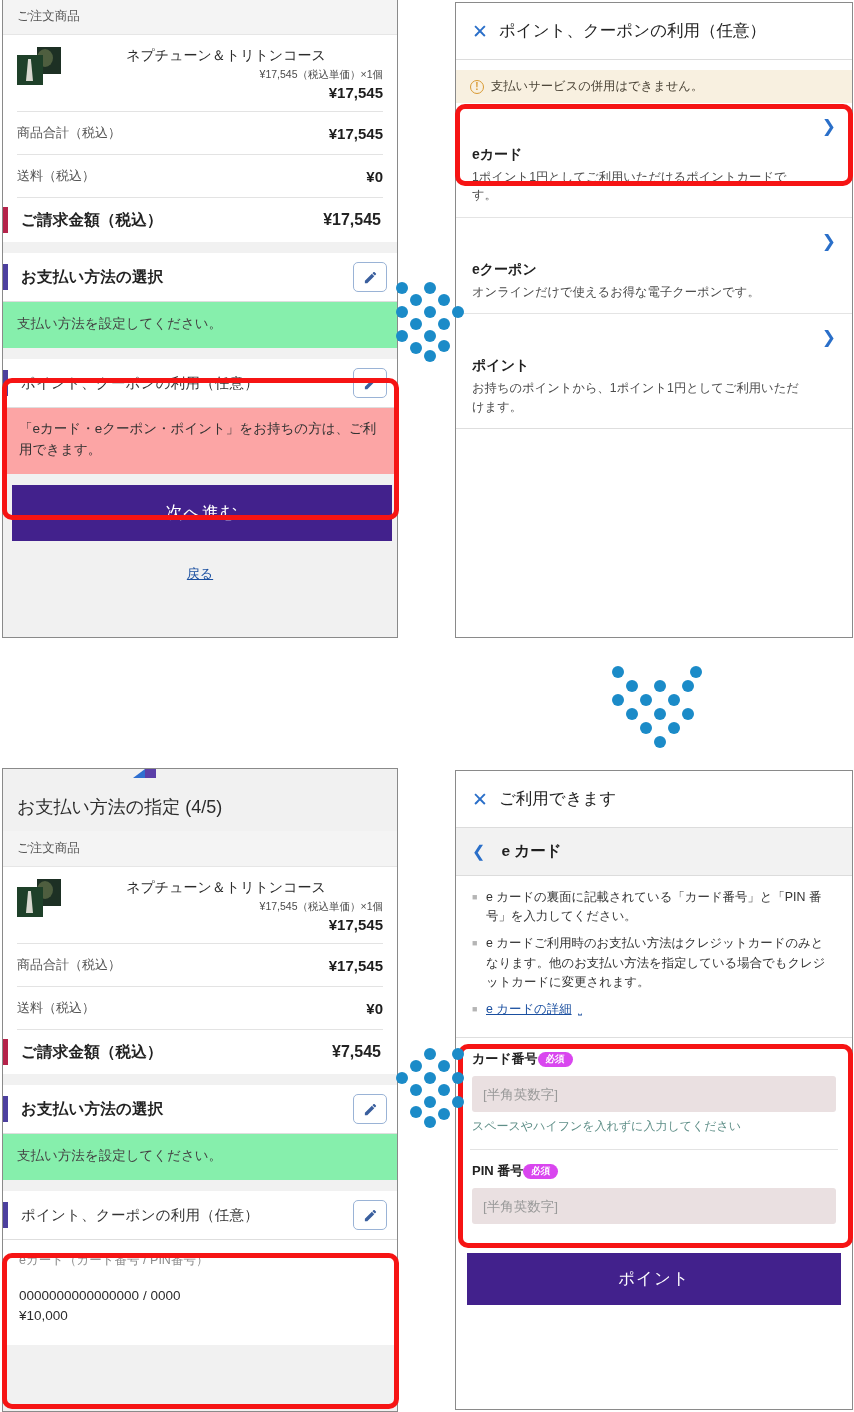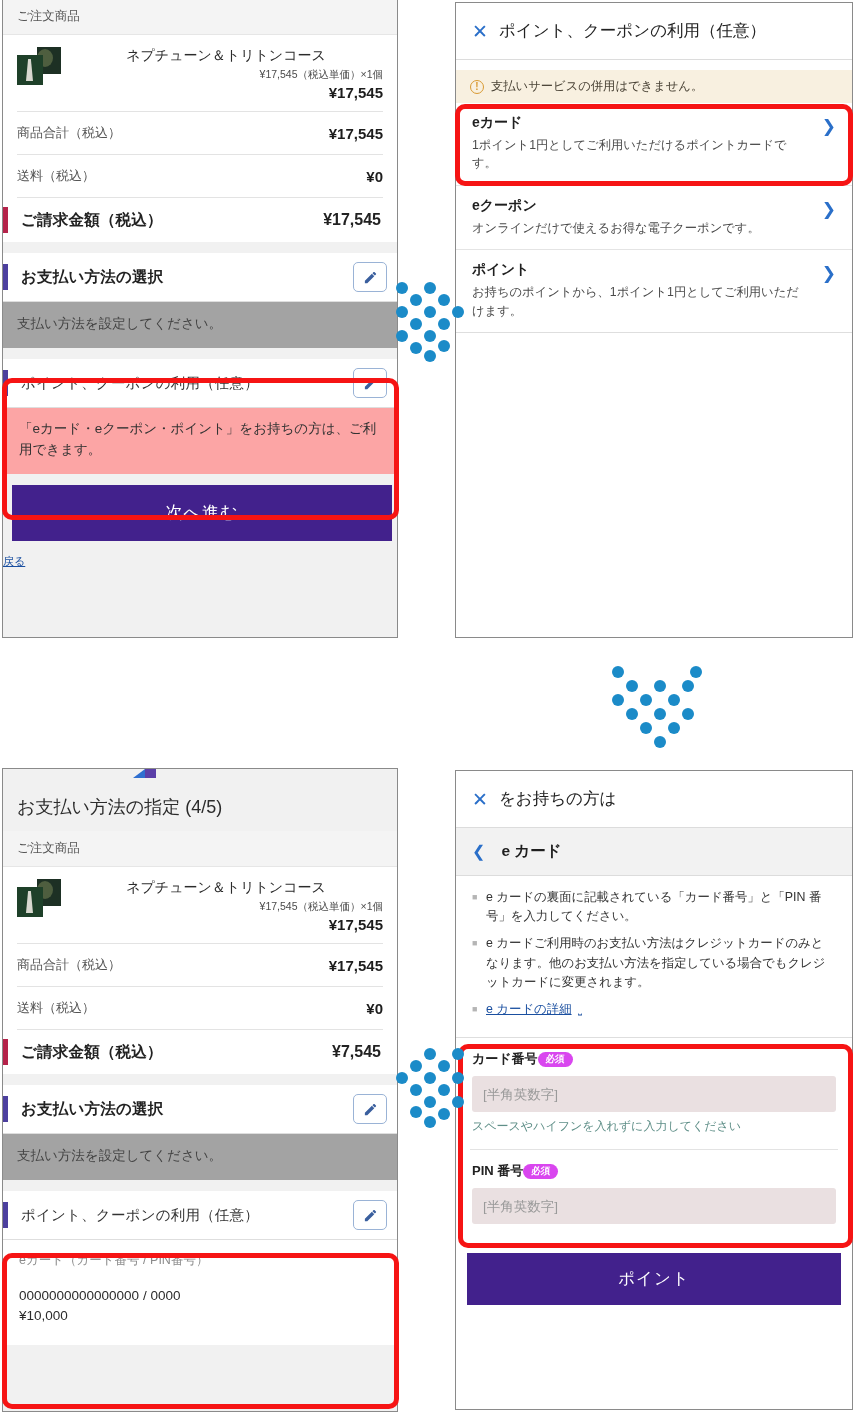--- a/index.html
+++ b/index.html
@@ -68,36 +68,36 @@
   .thumb .sq4 { position:absolute; left:9px; top:12px; width:7px; height:22px; background:#d8d8cf; clip-path: polygon(30% 0,70% 0,100% 100%,0 100%); }
   .prod-right { flex: 1 1 auto; text-align: right; }
   .prod-name { font-size: 14px; color: #2b2b2b; text-align: center; margin-bottom: 3px; }
   .prod-unit { font-size: 10.5px; color: #4a4a4a; }
   .prod-total { font-size: 15px; font-weight: bold; color: #1d1d1d; margin-top: 2px; }
 
   .amt-row { display: flex; align-items: center; padding: 12px 14px; background: #fff; }
   .amt-label { font-size: 13px; color: #555; }
   .amt-value { margin-left: auto; font-size: 15px; font-weight: bold; color: #1d1d1d; }
 
-  .note { padding: 13px 14px 15px 14px; font-size: 13.5px; color: #444; background: #a3a3a3; }
+  .note { padding: 13px 14px 15px 14px; font-size: 13.5px; color: #444; background: #86efac; }
   .note-ml { padding: 11px 14px 13px 16px; font-size: 13.5px; color: #333; background: #fca5a5; line-height: 1.55; }
 
   
   .cta {
     margin: 11px 5px 0 9px; height: 56px; background: #42218c;
     color: #fff; font-size: 17px; display: flex; align-items: center;
     justify-content: center; cursor: pointer; letter-spacing: 1px;
   }
   .cta-sm {
     margin: 15px 11px 0 11px; height: 52px; background: #42218c;
     color: #fff; font-size: 16.5px; display: flex; align-items: center;
     justify-content: center; cursor: pointer; letter-spacing: 1px;
   }
   .back-link {
-    text-align: left; padding: 13px 0 0 0; font-size: 11px;
+    text-align: center; padding: 24px 0 0 0; font-size: 13px;
     color: #1a4fa0; text-decoration: underline; cursor: pointer;
   }
 
   
   .modal-head {
     display: flex; align-items: center; gap: 11px;
     padding: 17px 16px; background: #fff; border-bottom: 1px solid #dcdcdc;
   }
   .x-icon { color: #2a6fc9; font-size: 19px; line-height: 1; font-weight: 500; cursor: pointer; }
   .modal-title { font-size: 16.5px; color: #222; }
@@ -107,21 +107,21 @@
     display: flex; align-items: center; gap: 7px;
   }
   .warn-ico {
     width: 14px; height: 14px; border: 1.4px solid #d99a33; border-radius: 50%;
     color: #d99a33; font-size: 10px; line-height: 11px; text-align: center; font-weight: bold;
     flex: 0 0 14px;
   }
 
   .svc-item { padding: 11px 16px 12px 16px; background: #fff; position: relative; }
   .svc-item + .svc-item { border-top: 1px solid #e4e4e4; }
-  .svc-name { font-size: 14px; font-weight: bold; color: #1f1f1f; margin-bottom: 4px; }
+  .svc-name { font-size: 14px; font-weight: bold; color: #1f1f1f; margin-bottom: 4px; margin-top: 32px; }
   .svc-desc { font-size: 12.3px; color: #4b4b4b; line-height: 1.5; padding-right: 26px; }
   .chev {
     position: absolute; right: 16px; top: 15px;
     color: #2a6fc9; font-size: 17px; font-weight: 300; line-height: 1;
   }
 
   .sub-head {
     display: flex; align-items: center; gap: 16px;
     padding: 13px 16px; background: #f2f2f2; border-bottom: 1px solid #dcdcdc;
   }
@@ -364,21 +364,21 @@
         </div>
       </div>
     </div>
   </div>
 
   <div class="panel" style="left:455px; top:770px; width:398px; height:640px; background:#fff;">
     <div class="panel-inner" style="background:#fff;">
 
       <div class="modal-head">
         <span class="x-icon">✕</span>
-        <span class="modal-title">をお持ちの方は</span>
+        <span class="modal-title">ご利用できます</span>
       </div>
 
       <div class="sub-head">
         <span class="back-chev">❮</span>
         <span class="sub-title">e カード</span>
       </div>
 
       <div class="bullets">
         <div class="bullet">
           <span class="dot">■</span>

